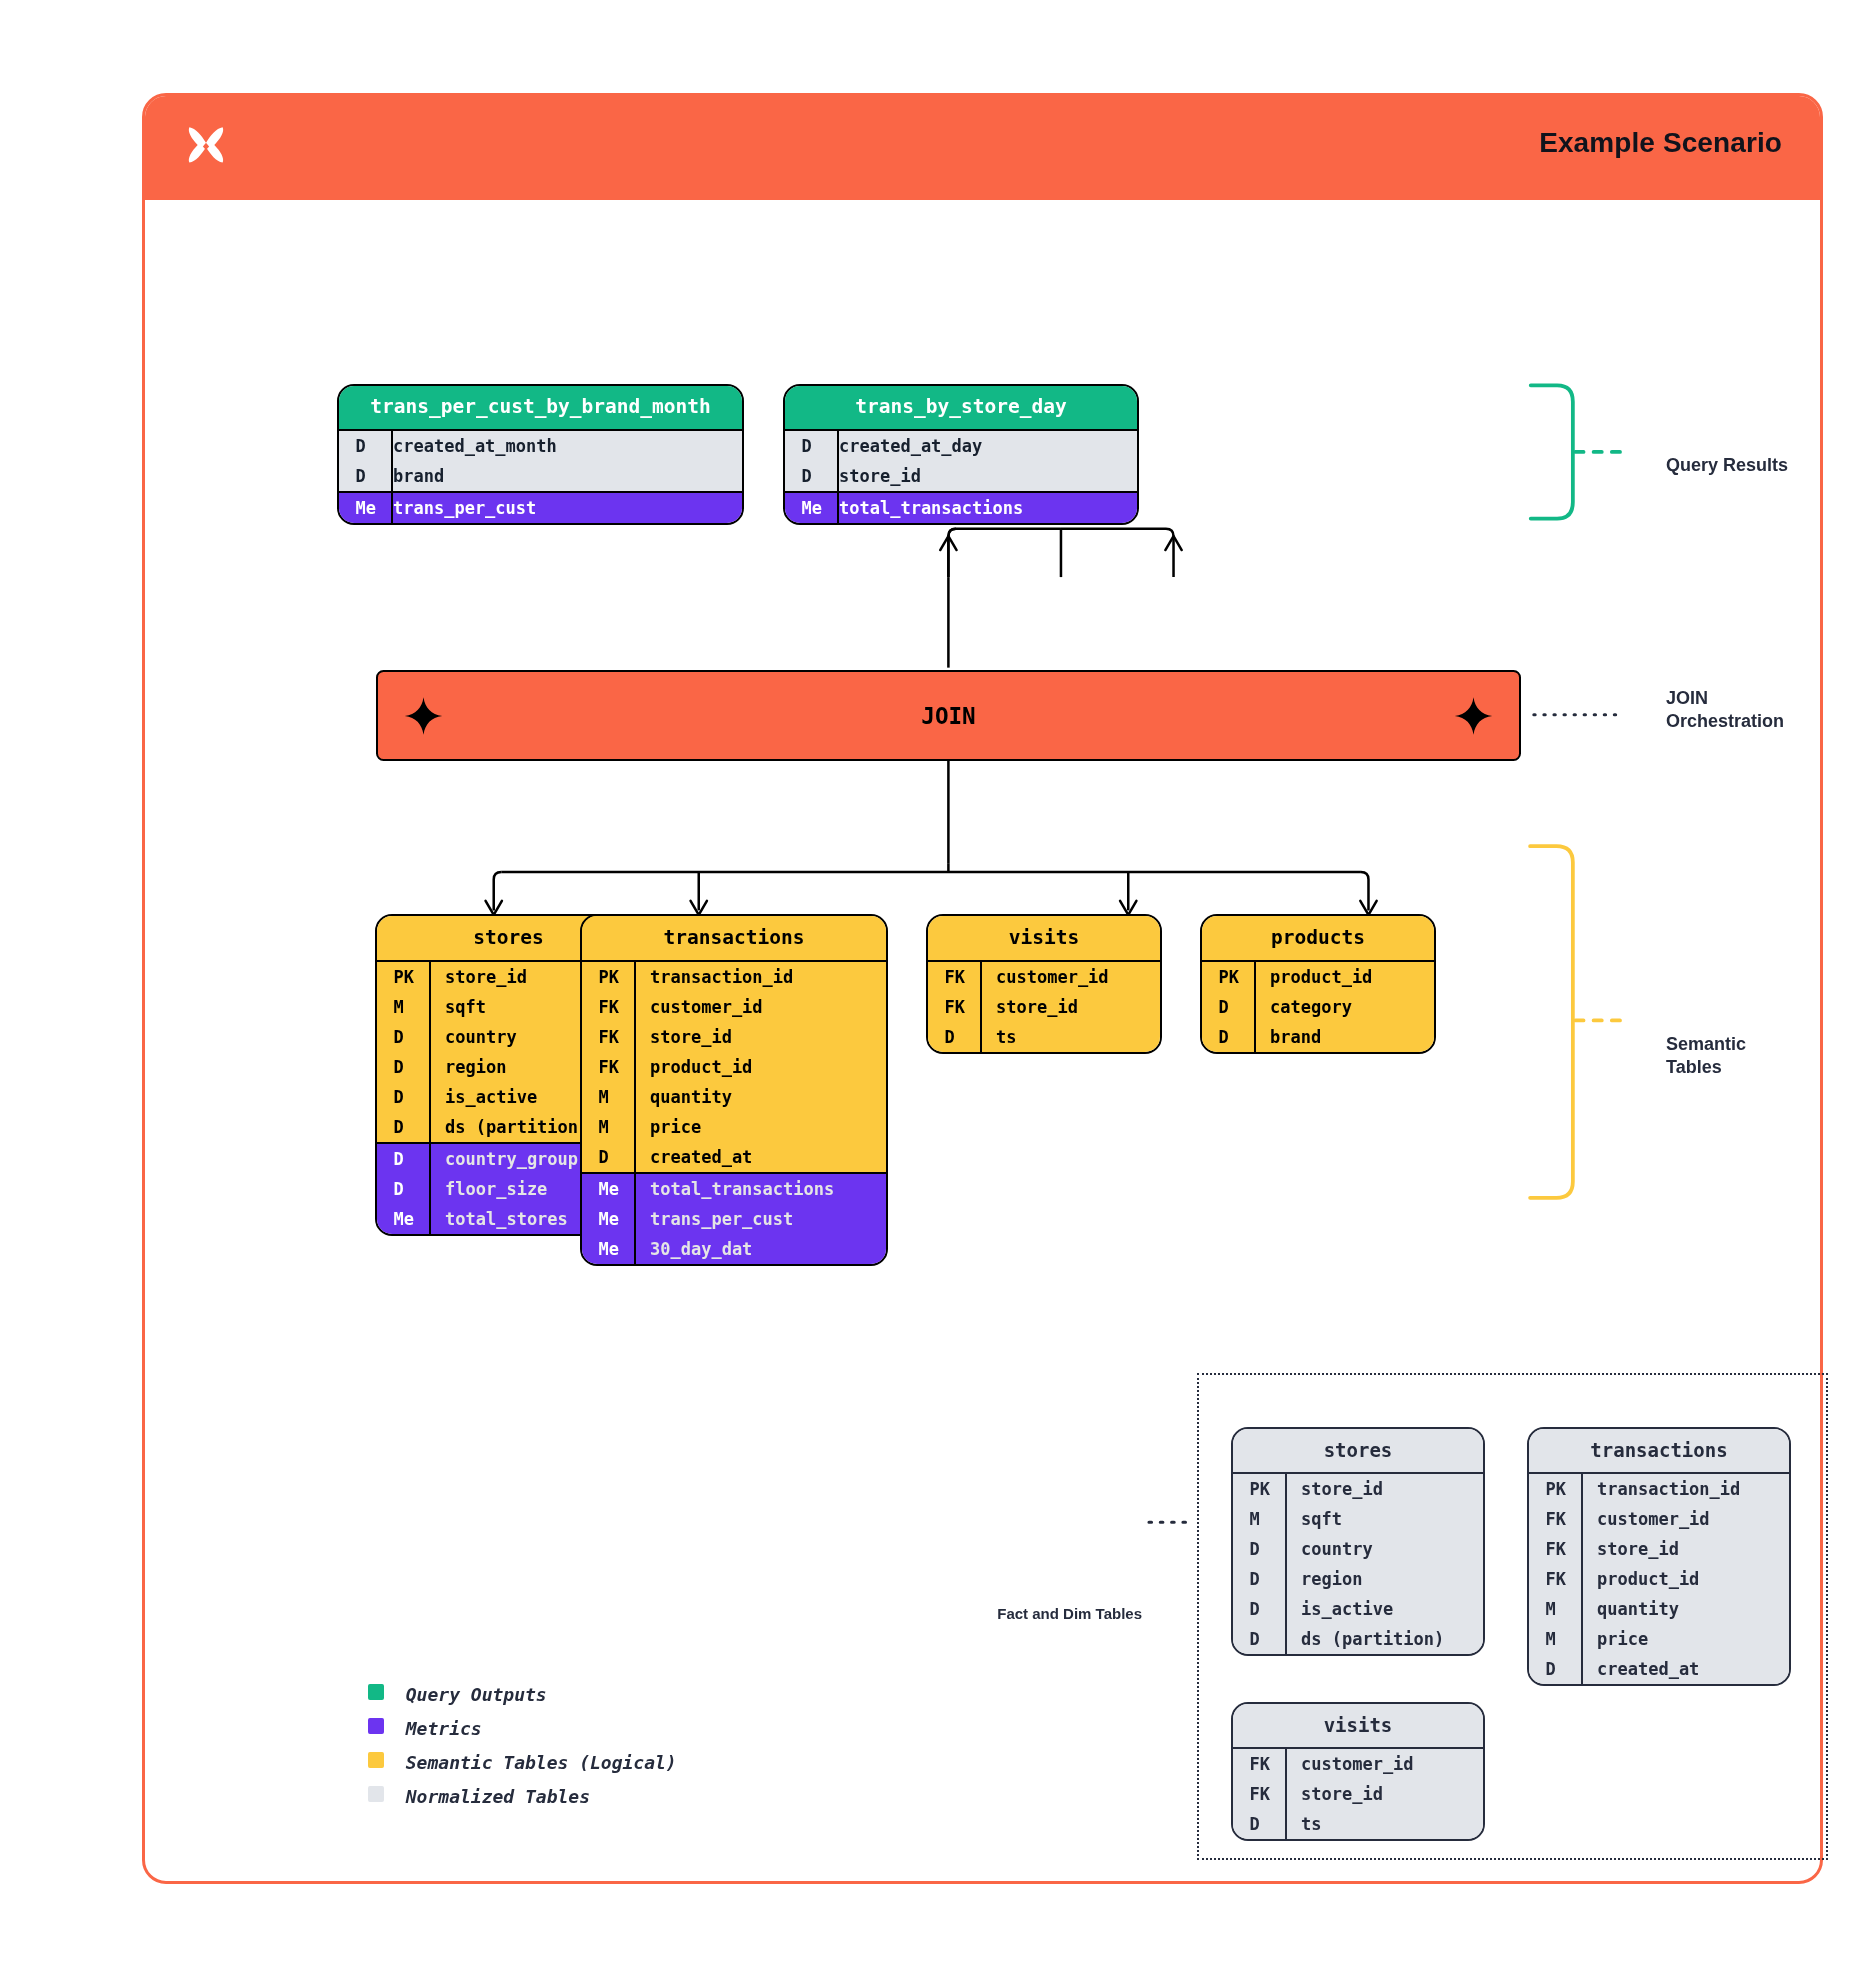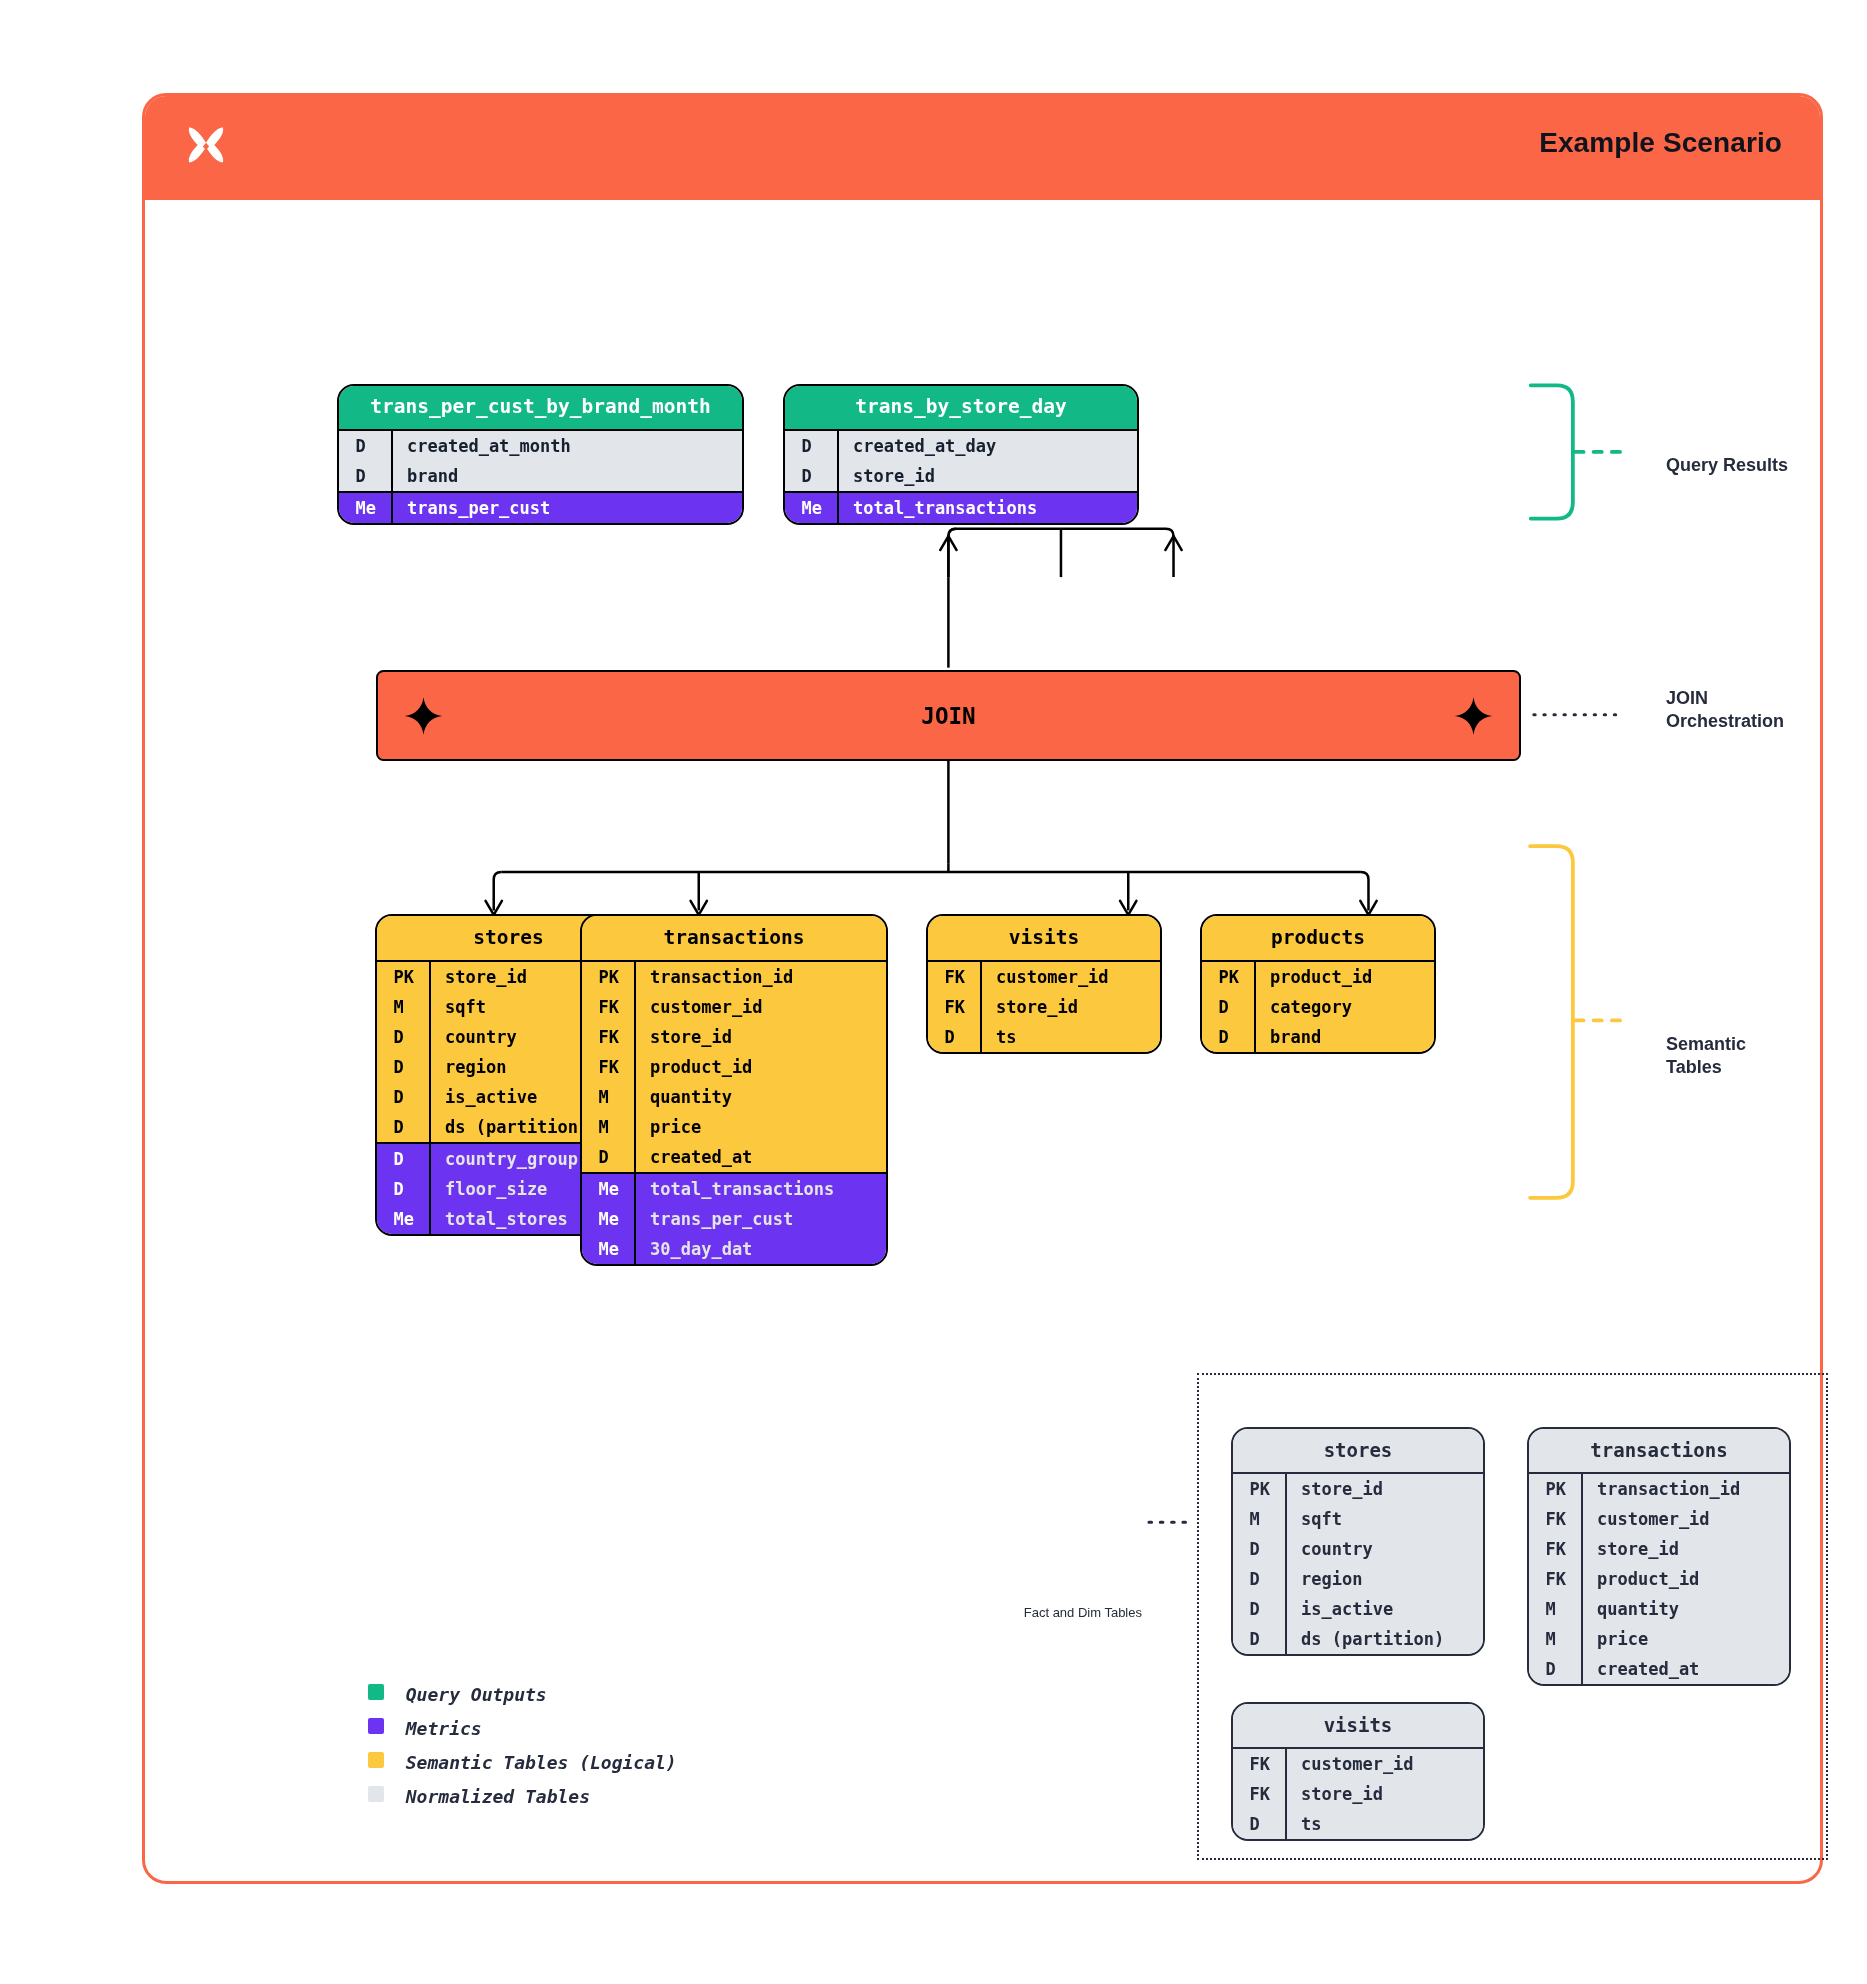--- a/index.html
+++ b/index.html
@@ -86,21 +86,21 @@
     font-weight: bold;
     flex: 1 1 auto;
   }
 
   
   .qo .thead   { background:#12B886; color:#ffffff; font-size:19.5px; padding:9.4px 8.8px 10.7px; border-bottom:2.5px solid #000; }
   .qo .sec-dim { background:#E2E5EA; border-bottom:2.5px solid #000; }
   .qo .sec-met { background:#6C34F0; }
   .qo .trow    { height:30px; }
   .qo .tkey    { width:52px; padding-left:16.4px; font-size:17px; color:#17202e; }
-  .qo .tval    { padding-left:14px; font-size:17px; color:#17202e; border-left:2.5px solid #000; height:100%; display:flex; align-items:center; }
+  .qo .tval    { font-size:17px; color:#17202e; border-left:2.5px solid #000; height:100%; display:flex; align-items:center; }
   .qo .sec-met .tkey { color:#ffffff; }
   .qo .sec-met .tval { color:#ffffff; }
 
   
   .sem .thead   { background:#FCC93E; color:#000; font-size:19.5px; padding:10px 8.8px 11.3px; border-bottom:2.5px solid #000; }
   .sem .sec-dim { background:#FCC93E; }
   .sem .sec-met { background:#6C34F0; border-top:2.5px solid #000; }
   .sem .trow    { height:30px; }
   .sem .tkey    { width:52px; padding-left:16.4px; font-size:17px; color:#000; }
   .sem .tval    { padding-left:14px; font-size:17px; color:#000; border-left:2.5px solid #000; height:100%; display:flex; align-items:center; }
@@ -159,22 +159,22 @@
     line-height: 1.28;
     white-space: pre-line;
   }
   #ann-query-results   { left: 1521px; top: 358px; }
   #ann-join-orch       { left: 1521px; top: 591px; }
   #ann-semantic-tables { left: 1521px; top: 937px; }
   #ann-fact-dim {
     position: absolute;
     left: 758px;
     top: 1509px;
-    font-size: 13px;
-    font-weight: normal;
+    font-size: 15px;
+    font-weight: bold;
     color: #262C3D;
     text-align: right;
     width: 239px;
   }
 
   
   #factdim-group {
     position: absolute;
     left: 1052px;
     top: 1277px;

